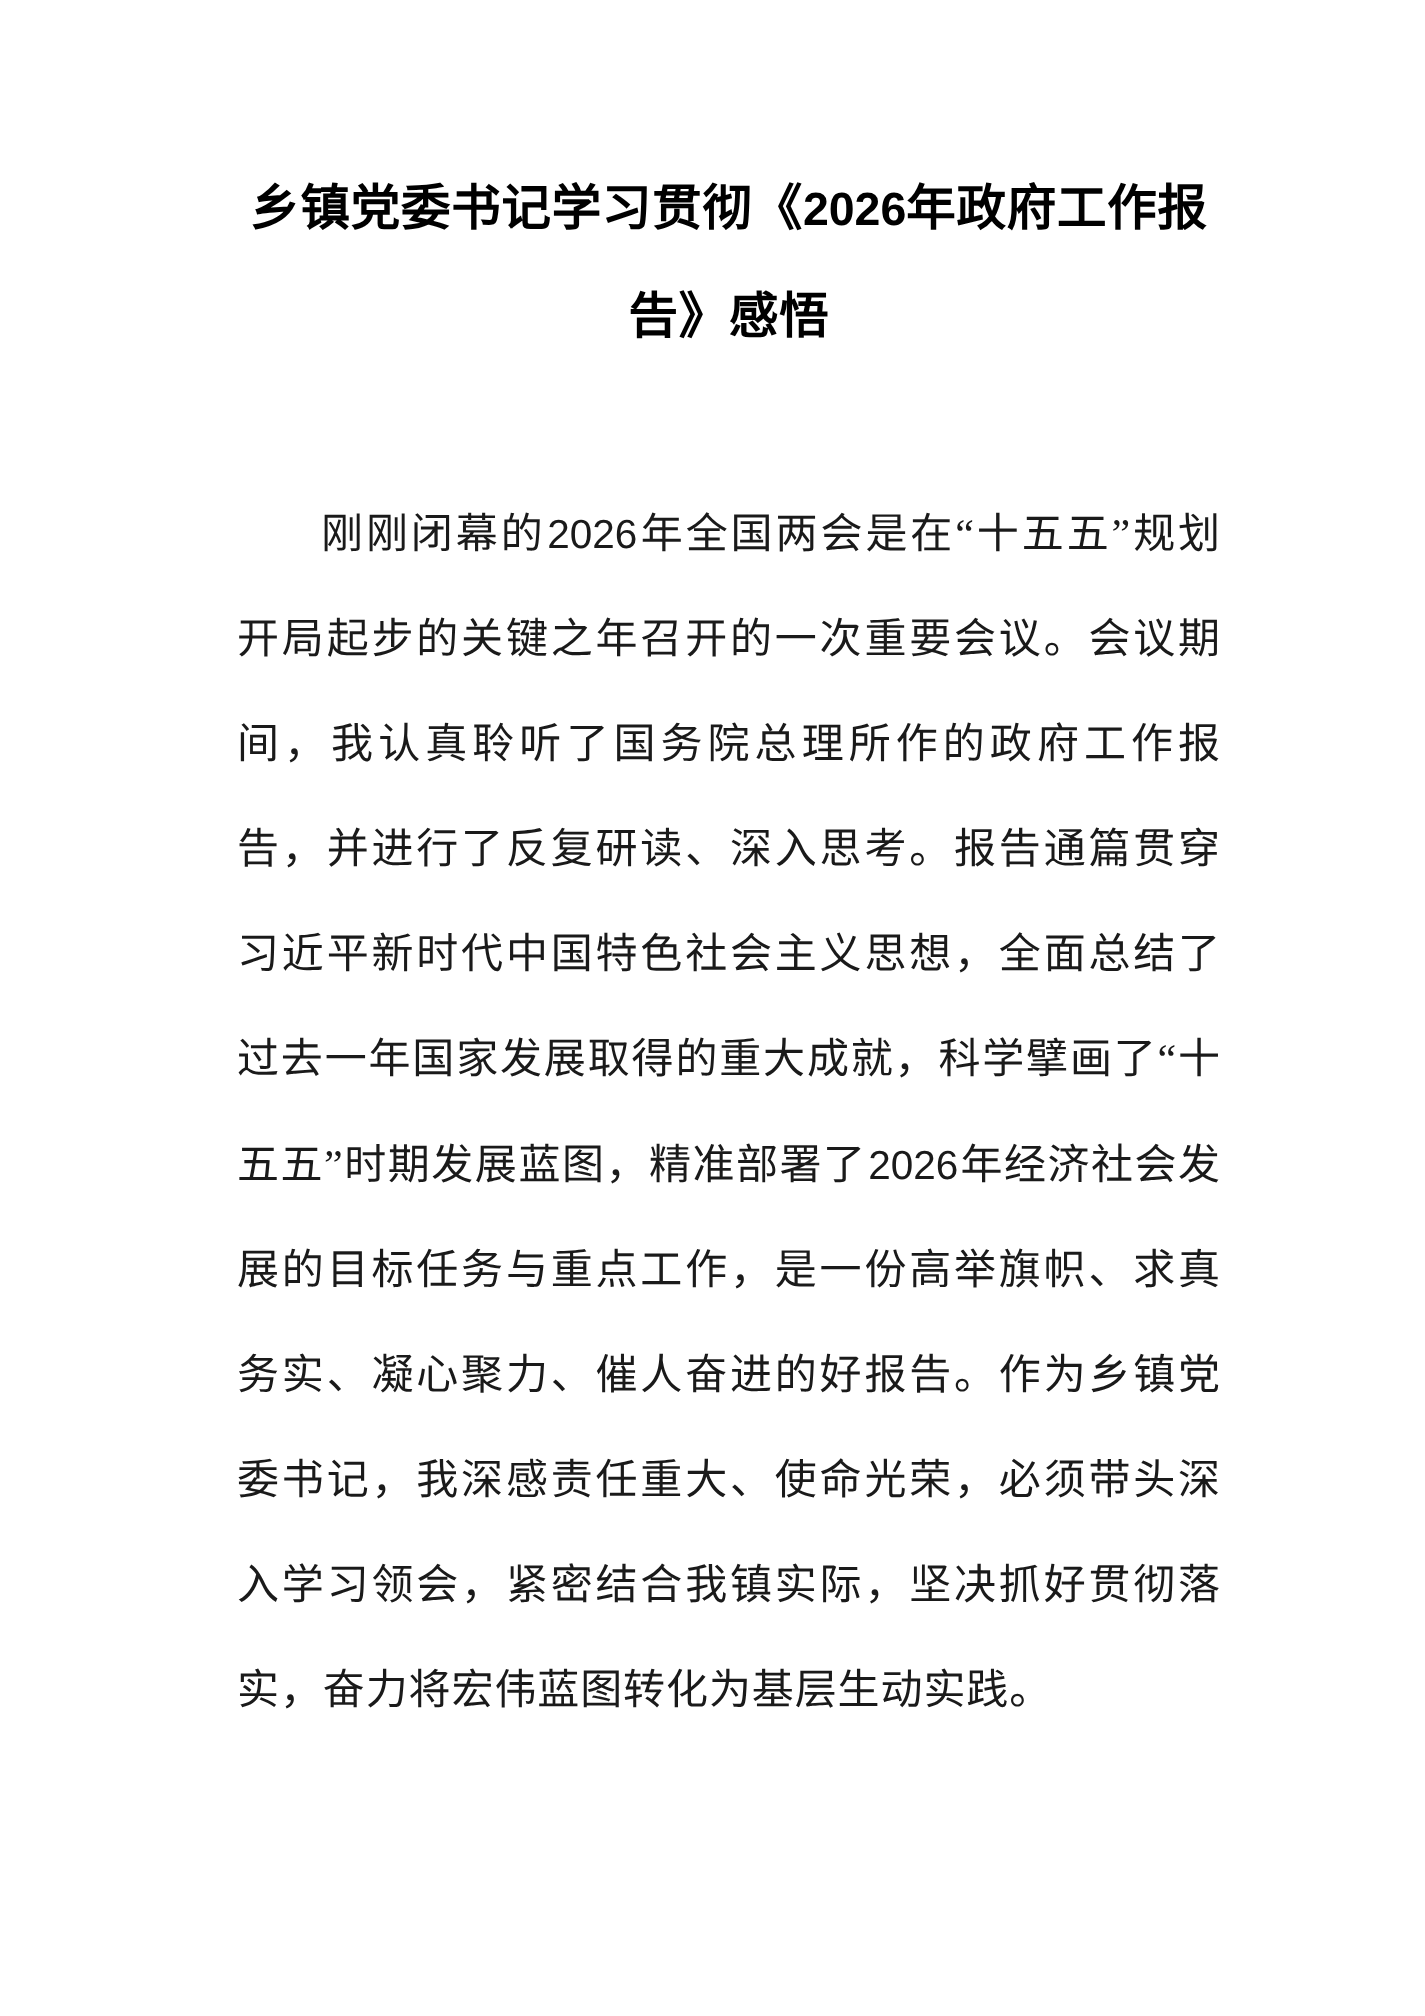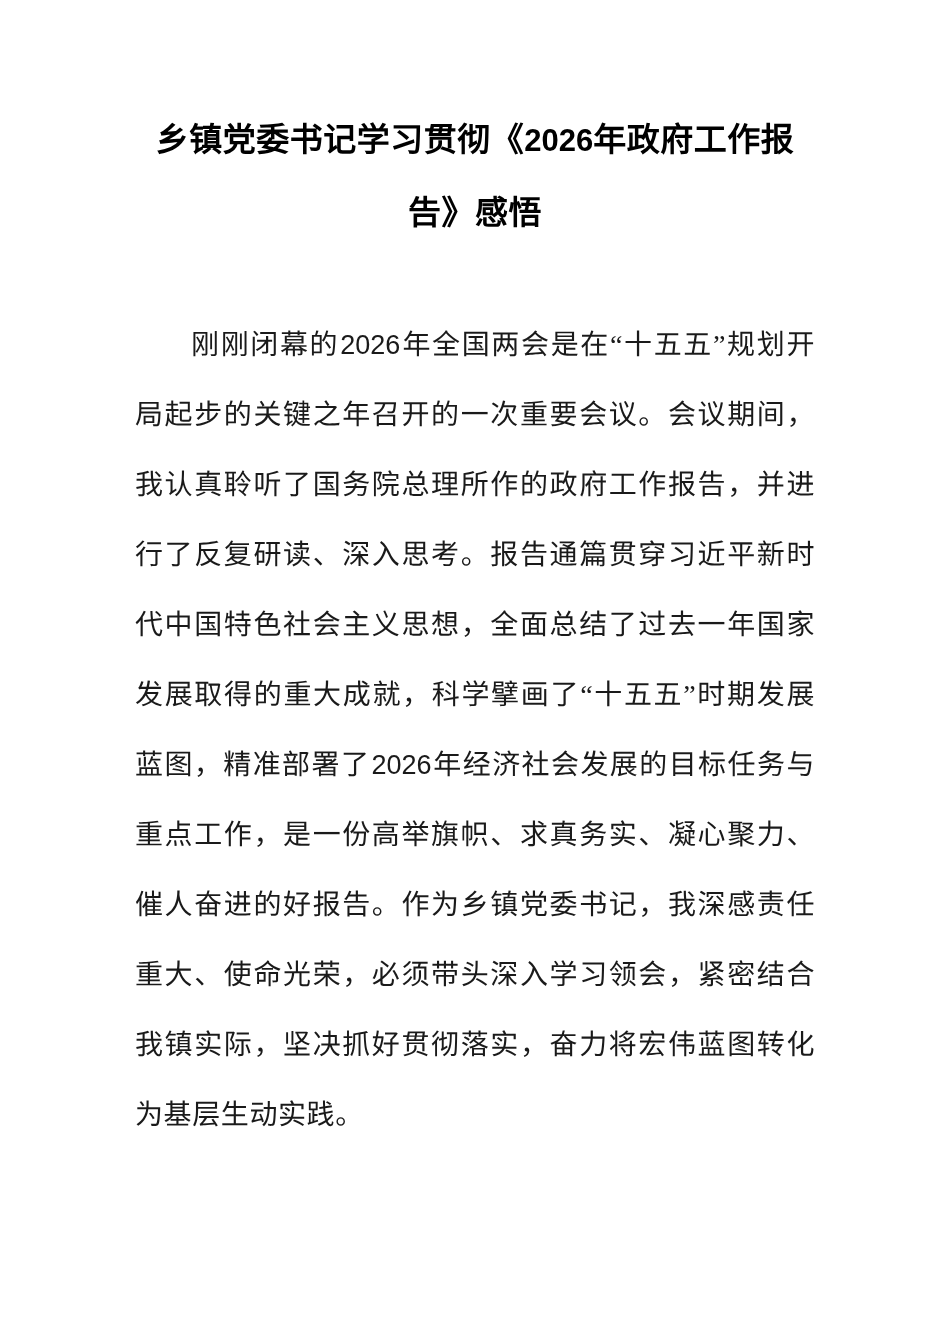--- a/index.html
+++ b/index.html
@@ -15,21 +15,21 @@
     height: 1344px;
     margin: 0 auto;
     background: #ffffff;
     overflow: hidden;
     box-sizing: border-box;
   }
 
   
   .content {
     position: absolute;
-    left: 135px;
+    left: 146px;
     top: 0;
     width: 680px;
   }
 
   .doc-title {
     margin: 0;
     padding: 0;
     font-family: "Liberation Serif", "DejaVu Serif", serif;
     font-weight: bold;
     font-size: 33px;
@@ -47,21 +47,21 @@
     font-size: 31px;
     letter-spacing: 0;
   }
 
   .body-block {
     margin: 0;
     padding-top: 61px;
   }
 
   .body-para {
-    margin: 0;
+    margin: 12px;
     padding: 0;
     font-family: "Liberation Serif", "DejaVu Serif", serif;
     font-size: 28px;
     line-height: 70px;
     color: #1a1a1a;
     text-align: justify;
     text-align-last: left;
     text-justify: inter-character;
     text-indent: 56px;
     letter-spacing: 0.6px;

